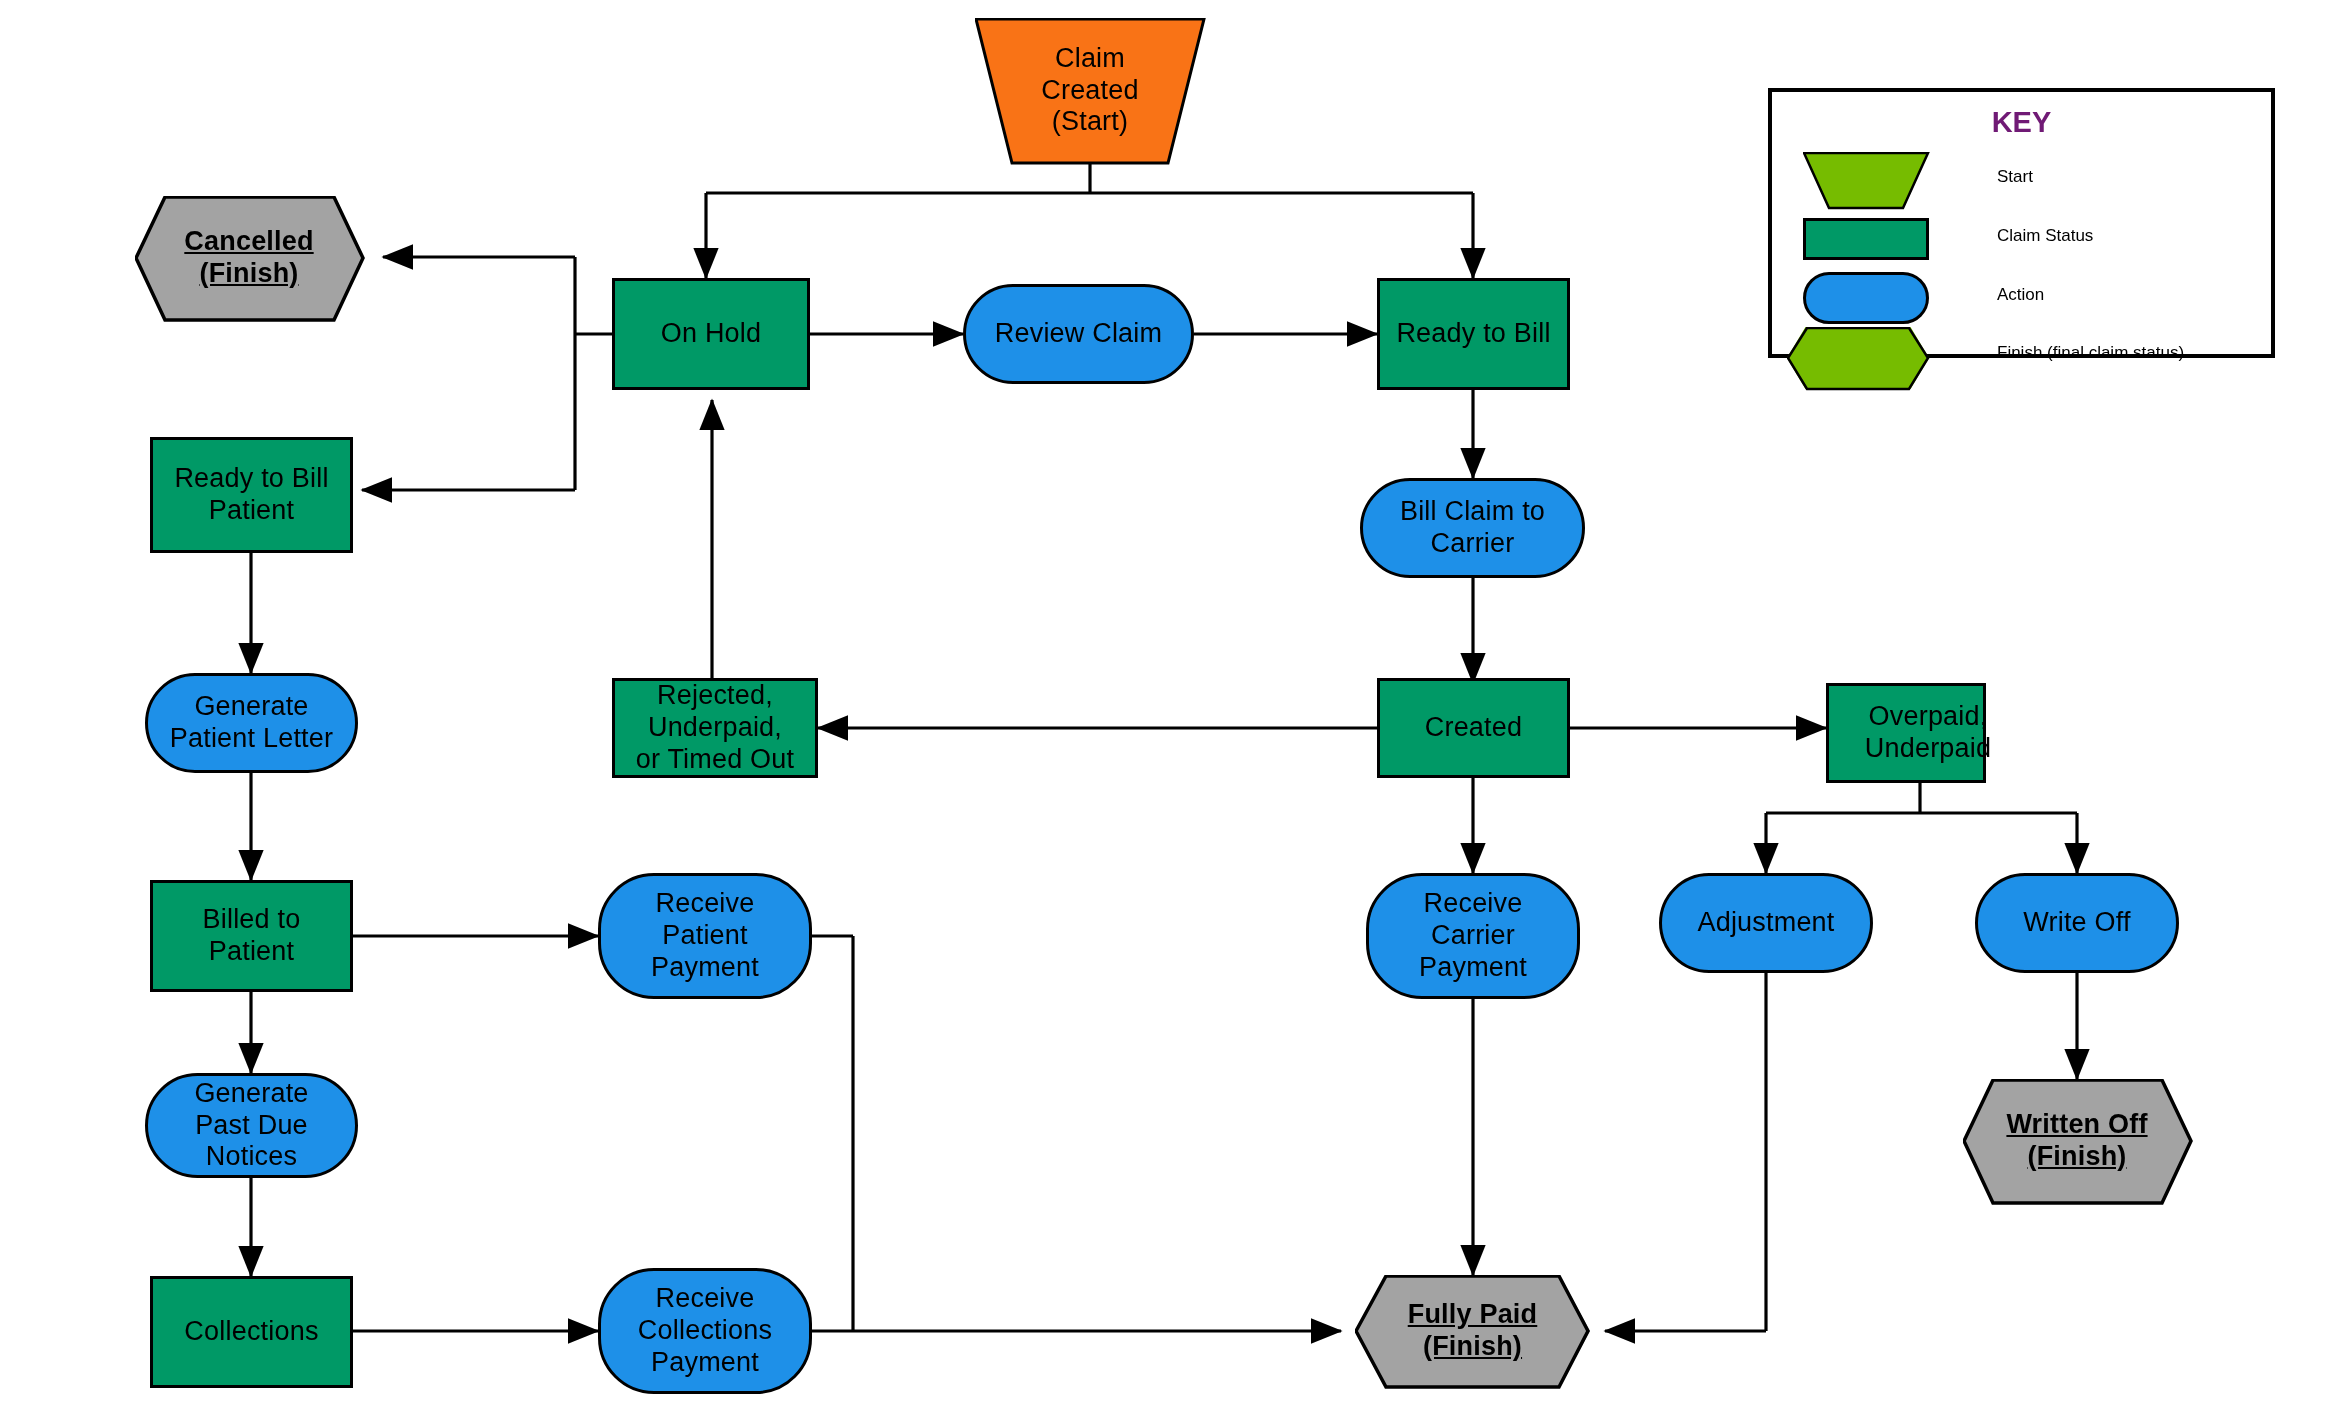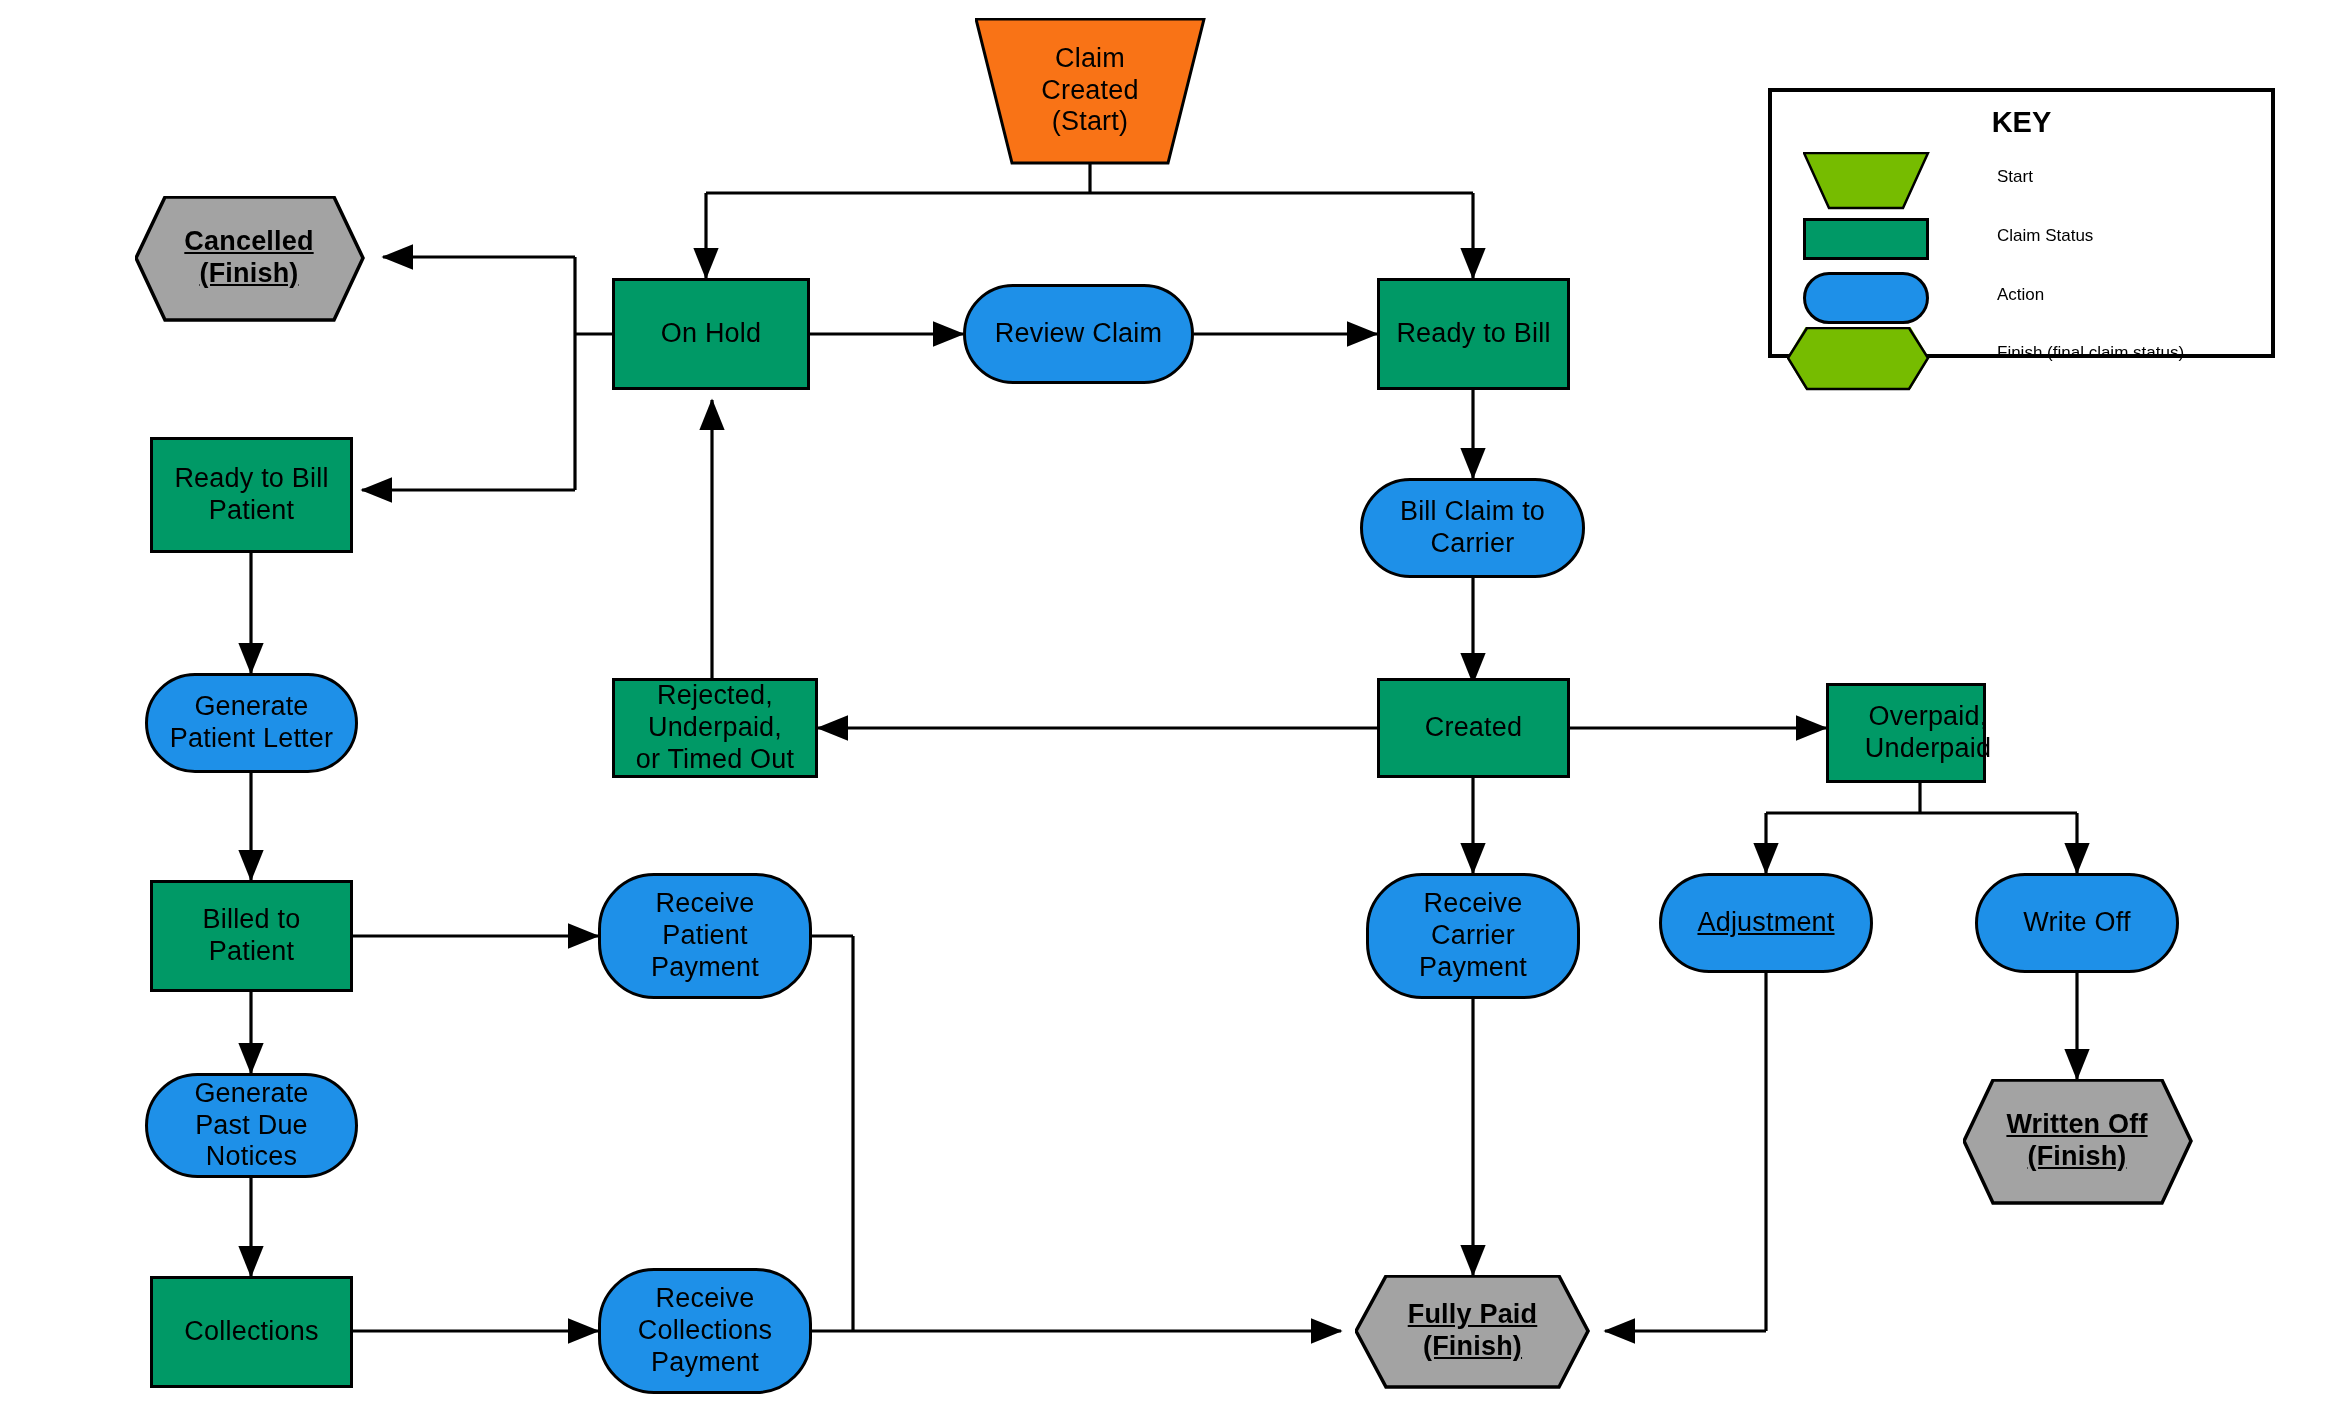--- a/index.html
+++ b/index.html
@@ -79,21 +79,21 @@
     box-sizing: border-box;
   }
   #key-title {
     position: absolute;
     left: 0;
     top: 14px;
     width: 100%;
     text-align: center;
     font-size: 29px;
     font-weight: bold;
-    color: #000000;
+    color: #701a75;
     font-family: "Liberation Sans", sans-serif;
   }
   .key-swatch { position: absolute; }
   .key-label {
     position: absolute;
     font-size: 17px;
     color: #000000;
     font-family: "Liberation Sans", sans-serif;
     white-space: nowrap;
   }
@@ -258,21 +258,21 @@
 Patient
 Payment</span>
   </div>
 
   <div class="node action" style="left:1366px; top:873px; width:214px; height:126px;">
     <span>Receive
 Carrier
 Payment</span>
   </div>
 
-  <div class="node action" style="left:1659px; top:873px; width:214px; height:100px;text-decoration:underline;">
+  <div class="node action" style="left:1659px; top:873px; width:214px; height:100px;">
     <span>Adjustment</span>
   </div>
 
   <div class="node action" style="left:1975px; top:873px; width:204px; height:100px;">
     <span>Write Off</span>
   </div>
 
   <div class="node action" style="left:145px; top:1073px; width:213px; height:105px;">
     <span>Generate
 Past Due

